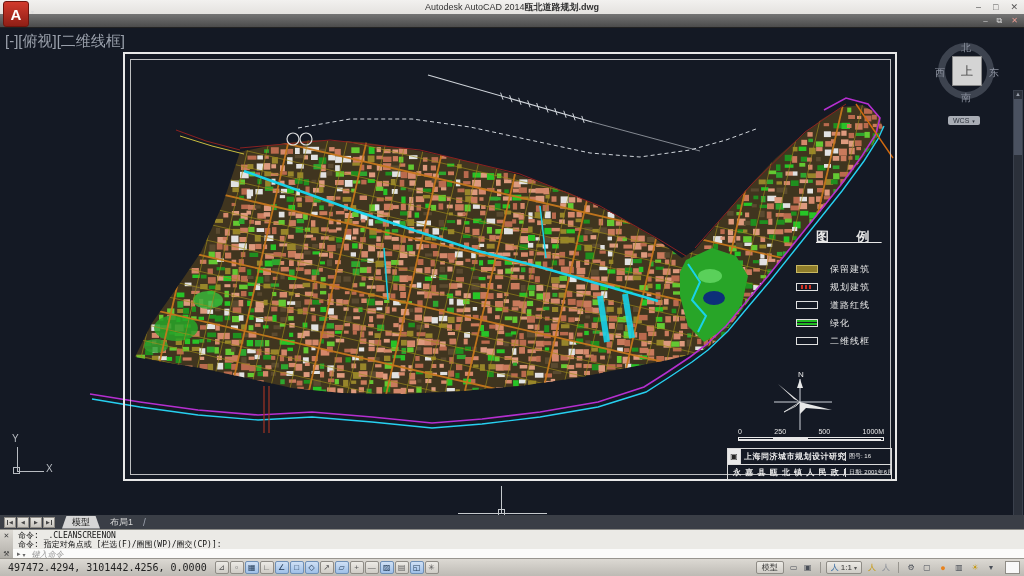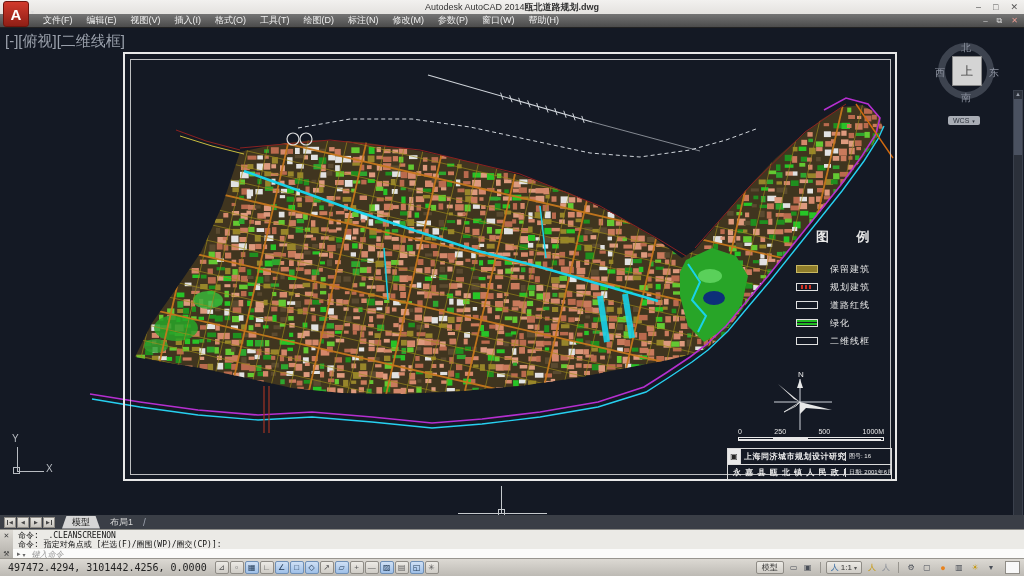--- a/index.html
+++ b/index.html
@@ -40,21 +40,21 @@
        font-size:7px;color:#2f343e;display:flex;gap:3px;align-items:center;}
   
   .vscroll{position:absolute;right:1px;top:62px;width:10px;height:440px;background:#2b303a;border:1px solid #3a404c;
            display:flex;flex-direction:column;align-items:center;font-size:6px;color:#9aa0ab;}
   .vscroll .thumb{width:8px;height:56px;background:#4a5160;margin-top:2px;}
   
   .map-title{position:absolute;left:172px;top:50px;font-size:21px;font-weight:bold;letter-spacing:4px;color:#ececec;}
   .map-sub{position:absolute;left:602px;top:56px;font-size:15px;font-weight:bold;color:#ececec;display:flex;gap:28px;}
   
   .legend{position:absolute;left:790px;top:200px;width:120px;color:#e8e8e8;}
-  .legend-title{font-size:13px;font-weight:bold;letter-spacing:12px;margin-left:26px;}
+  .legend-title{font-size:13px;font-weight:bold;letter-spacing:12px;margin-left:26px;text-decoration:underline;}
   .legend-items{list-style:none;margin:14px 0 0 0;padding:0;font-family:Liberation Mono, monospace;}
   .legend-items li{display:flex;align-items:center;height:18px;}
   .swatch{width:22px;height:8px;border:1px solid #e0e0e0;margin-left:6px;position:relative;background:transparent;flex:none;}
   .sw-retained .swatch{background:#8f7d2a;border-color:#c9b860;}
   .sw-planned .swatch::after{content:"";position:absolute;left:4px;top:1px;width:10px;height:4px;
      background:repeating-linear-gradient(90deg,#d23326 0 2px,transparent 2px 4px);}
   .sw-green .swatch{background:repeating-linear-gradient(0deg,transparent 0 1px,#22bb22 1px 3px);}
   .legend-items .lg-label{font-size:9px;margin-left:12px;letter-spacing:1px;}
   
   .scalebar{position:absolute;left:738px;top:400px;width:146px;color:#e8e8e8;}
@@ -137,35 +137,20 @@
       <span>–</span>
       <span>□</span>
       <span>✕</span>
     </div>
   </div>
 
   <div class="logo">A</div>
   <div class="logo-caret">▾</div>
 
   <div class="menubar">
-    <div style="display:flex">
-
-    <div class="menu-item">文件(F)</div>
-        <div class="menu-item">编辑(E)</div>
-        <div class="menu-item">视图(V)</div>
-        <div class="menu-item">插入(I)</div>
-        <div class="menu-item">格式(O)</div>
-        <div class="menu-item">工具(T)</div>
-        <div class="menu-item">绘图(D)</div>
-        <div class="menu-item">标注(N)</div>
-        <div class="menu-item">修改(M)</div>
-        <div class="menu-item">参数(P)</div>
-        <div class="menu-item">窗口(W)</div>
-        <div class="menu-item">帮助(H)</div>
-      </div>
     <div class="doc-controls">
       <span>–</span>
       <span>⧉</span>
       <span class="dc-close">✕</span>
     </div>
   </div>
 
   <div class="drawarea">
     <svg id="map" class="map-svg" viewBox="0 28 1024 487" preserveAspectRatio="none">
         <defs>

